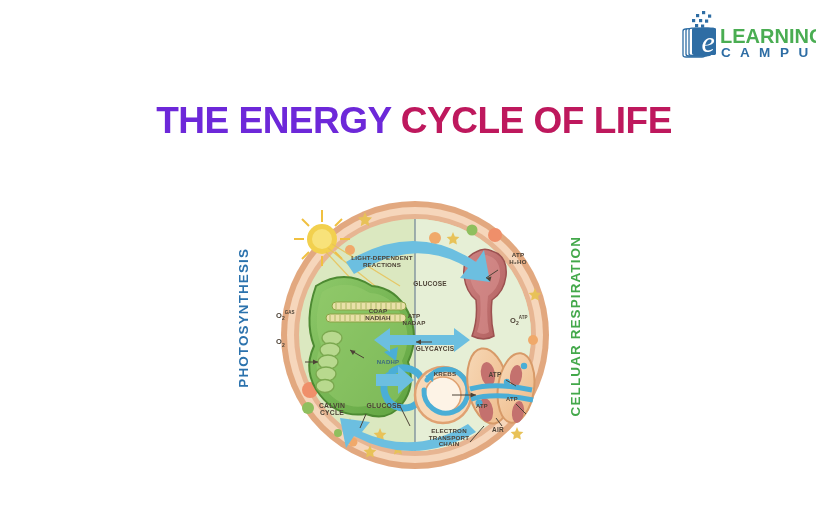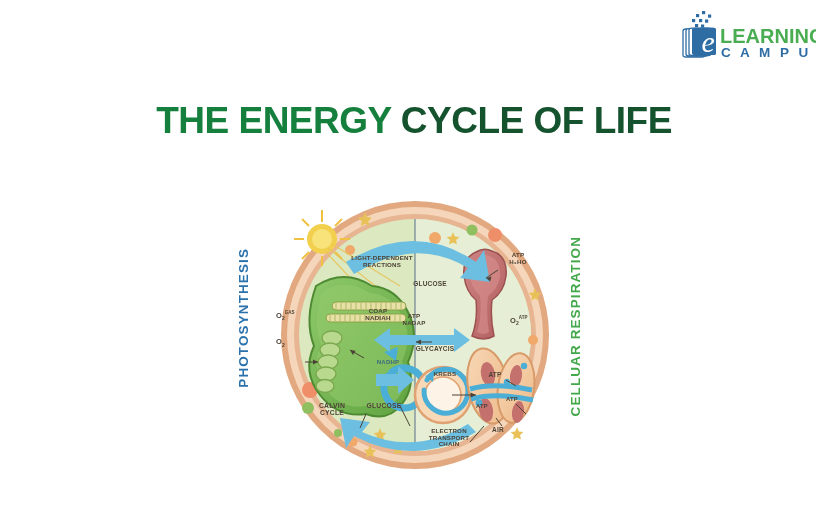--- a/index.html
+++ b/index.html
@@ -16,22 +16,22 @@
   #logo .logo-svg{display:block;}
 
   
   #title{
     position:absolute;left:0;top:100px;width:828px;
     text-align:center;
     font-size:37px;font-weight:bold;letter-spacing:-0.5px;
     font-family:"Liberation Sans", sans-serif;
     white-space:nowrap;
   }
-  #title .g{color:#15803d;}
-  #title .b{color:#14532d;}
+  #title .g{color:#6d28d9;}
+  #title .b{color:#be185d;}
 
   
   #diagram{
     position:absolute;left:218px;top:190px;width:392px;height:300px;
   }
   #cellsvg{position:absolute;left:62px;top:0;}
 
   
   .vlabel{
     position:absolute;

